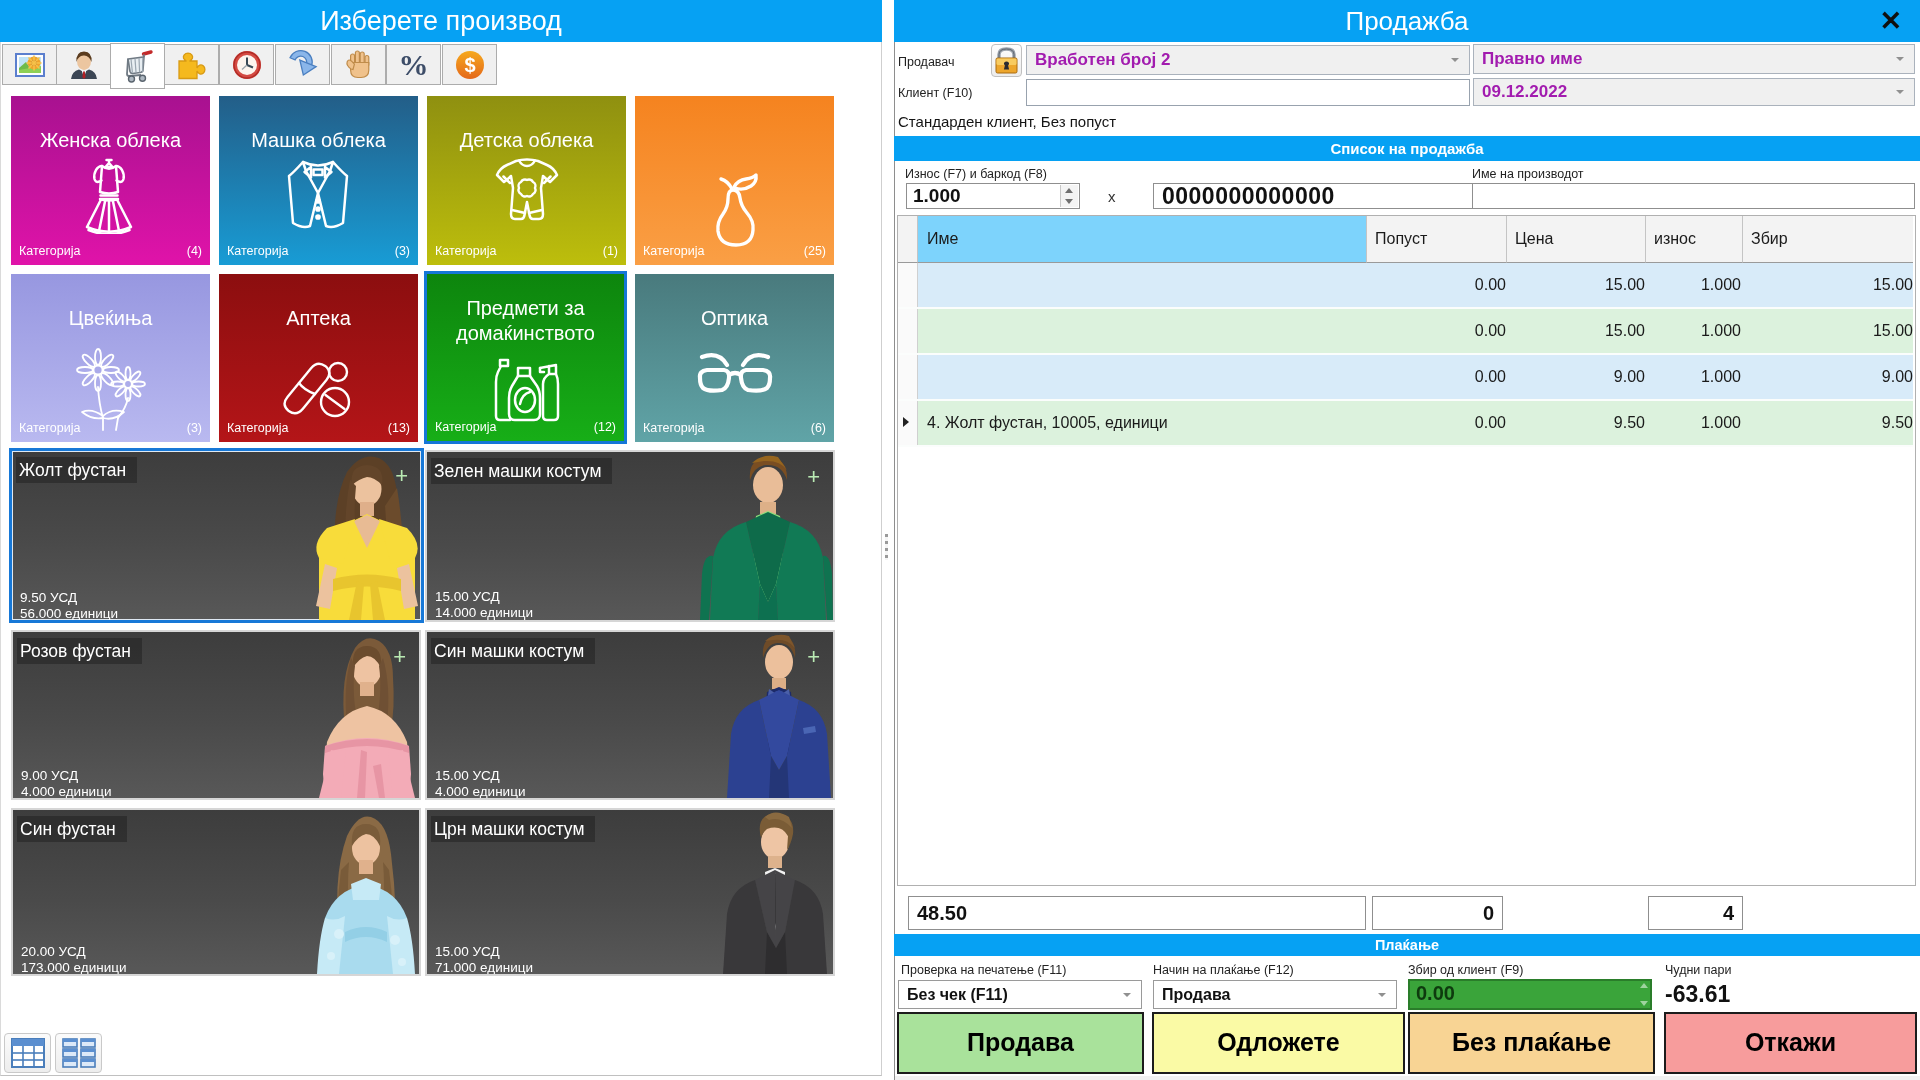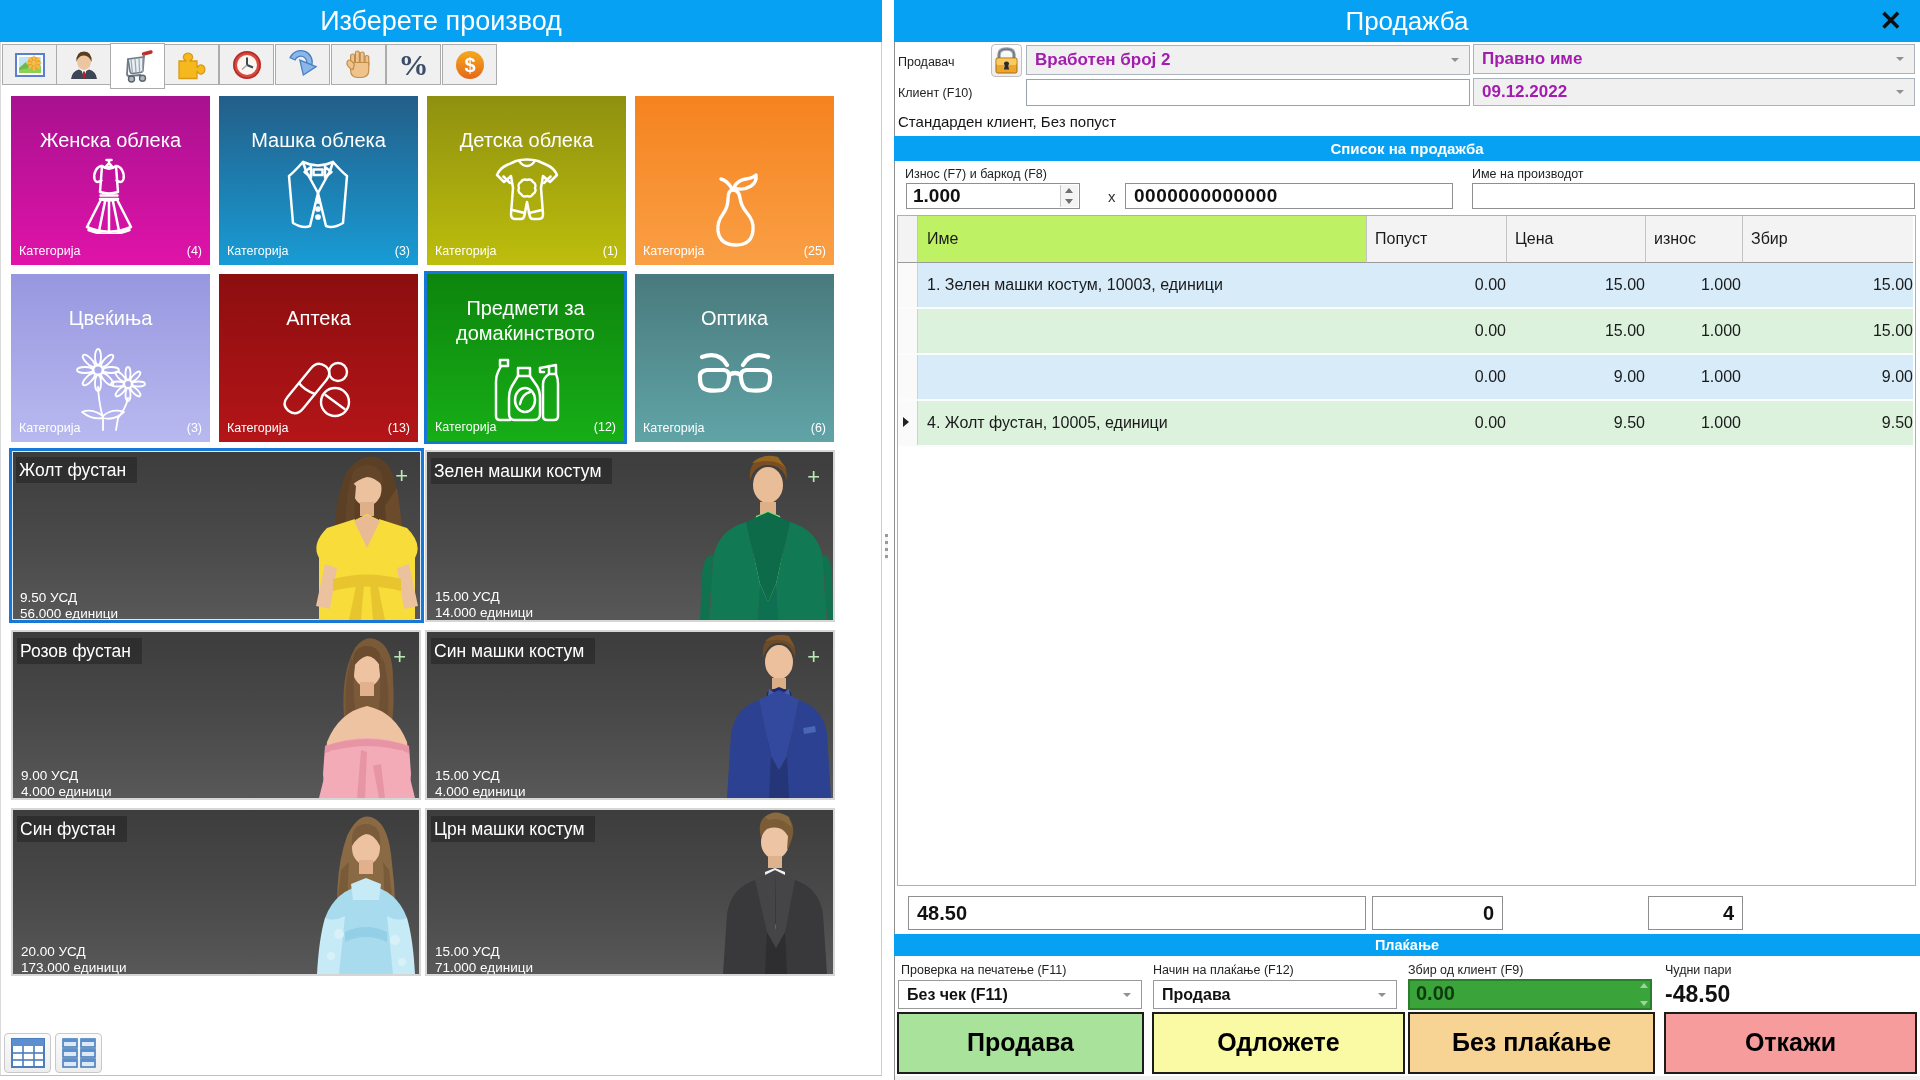--- a/index.html
+++ b/index.html
@@ -465,34 +465,33 @@
   <div class="bluebar" style="top:136px;height:25px;line-height:25px;font-size:15px;">Список на продажба</div>
   <div class="lab" style="left:905px;top:167px;">Износ (F7) и баркод (F8)</div>
   <div class="inp" style="left:906px;top:183px;width:172px;height:24px;font-size:19px;line-height:24px;">
     <span style="margin-left:6px;">1.000</span>
     <span style="position:absolute;right:1px;top:1px;width:17px;height:22px;background:#f4f4f4;border-left:1px solid #c8c8c8;">
       <span style="position:absolute;left:4px;top:3px;width:0;height:0;border-left:4.5px solid transparent;border-right:4.5px solid transparent;border-bottom:5px solid #707070;"></span>
       <span style="position:absolute;left:4px;bottom:3px;width:0;height:0;border-left:4.5px solid transparent;border-right:4.5px solid transparent;border-top:5px solid #707070;"></span>
     </span>
   </div>
   <div class="abs" style="left:1108px;top:188px;font-size:15px;color:#333;">x</div>
-  <div class="inp" style="left:1125px;top:183px;width:326px;height:24px;font-size:19px;line-height:24px;"><span style="margin-left:8px;letter-spacing:0.5px;">0000000000000</span></div>
+  <div class="inp" style="left:1153px;top:183px;width:326px;height:24px;font-size:23px;line-height:24px;"><span style="margin-left:8px;letter-spacing:0.5px;">0000000000000</span></div>
   <div class="lab" style="left:1472px;top:167px;">Име на производот</div>
   <div class="inp" style="left:1472px;top:183px;width:441px;height:24px;"></div>
 
   <div class="abs" id="grid" style="left:897px;top:215px;width:1017px;height:669px;border:1px solid #b0b0b0;background:#fff;font-size:16px;color:#1a1a1a;">
     <div style="position:absolute;left:0;top:0;width:19px;height:46px;background:#f3f3f3;border-right:1px solid #c4c4c4;border-bottom:1px solid #9a9a9a;"></div>
-    <div style="position:absolute;left:20px;top:0;width:448px;height:46px;background:#bef264;border-right:1px solid #c4c4c4;border-bottom:1px solid #9a9a9a;line-height:46px;"><span style="margin-left:9px;">Име</span></div>
+    <div style="position:absolute;left:20px;top:0;width:448px;height:46px;background:#7dd3fc;border-right:1px solid #c4c4c4;border-bottom:1px solid #9a9a9a;line-height:46px;"><span style="margin-left:9px;">Име</span></div>
     <div style="position:absolute;left:469px;top:0;width:139px;height:46px;background:#f3f3f3;border-right:1px solid #c4c4c4;border-bottom:1px solid #9a9a9a;line-height:46px;"><span style="margin-left:8px;">Попуст</span></div>
     <div style="position:absolute;left:609px;top:0;width:138px;height:46px;background:#f3f3f3;border-right:1px solid #c4c4c4;border-bottom:1px solid #9a9a9a;line-height:46px;"><span style="margin-left:8px;">Цена</span></div>
     <div style="position:absolute;left:748px;top:0;width:96px;height:46px;background:#f3f3f3;border-right:1px solid #c4c4c4;border-bottom:1px solid #9a9a9a;line-height:46px;"><span style="margin-left:8px;">износ</span></div>
     <div style="position:absolute;left:845px;top:0;width:170px;height:46px;background:#f3f3f3;border-bottom:1px solid #9a9a9a;line-height:46px;"><span style="margin-left:8px;text-align:center;">Збир</span></div>
     <div class="row" style="top:47px;background:#d8ebf9;">
       <div class="ind"></div>
-        <span class="nm">1. Зелен машки костум, 10003, единици</span>
       <span class="c1">0.00</span>
         <span class="c2">15.00</span>
         <span class="c3">1.000</span>
         <span class="c4">15.00</span>
     </div>
     <div class="row" style="top:93px;background:#dcf2dd;">
       <div class="ind"></div>
       <span class="c1">0.00</span>
         <span class="c2">15.00</span>
         <span class="c3">1.000</span>
@@ -526,19 +525,19 @@
   <div class="lab" style="left:1153px;top:963px;">Начин на плаќање (F12)</div>
   <div class="lab" style="left:1408px;top:963px;">Збир од клиент (F9)</div>
   <div class="lab" style="left:1665px;top:963px;">Чудни пари</div>
   <div class="dd" style="left:898px;top:980px;width:242px;height:27px;line-height:27px;"><span style="margin-left:8px;">Без чек (F11)</span><span class="dar"></span></div>
   <div class="dd" style="left:1153px;top:980px;width:242px;height:27px;line-height:27px;"><span style="margin-left:8px;">Продава</span><span class="dar"></span></div>
   <div class="abs" style="left:1408px;top:979px;width:240px;height:27px;background:#3aa43a;border:2px solid #2a7d2a;">
     <span style="position:absolute;left:6px;top:1px;font-size:20px;font-weight:bold;color:#0e3b0e;">0.00</span>
     <span style="position:absolute;right:2px;top:2px;width:0;height:0;border-left:4px solid transparent;border-right:4px solid transparent;border-bottom:5px solid #9fd49f;"></span>
     <span style="position:absolute;right:2px;bottom:2px;width:0;height:0;border-left:4px solid transparent;border-right:4px solid transparent;border-top:5px solid #9fd49f;"></span>
   </div>
-  <div class="abs" style="left:1665px;top:981px;font-size:23px;font-weight:bold;color:#111;">-48.50</div>
+  <div class="abs" style="left:1665px;top:981px;font-size:23px;font-weight:bold;color:#111;">-63.61</div>
 
   <div class="btn" style="left:897px;width:243px;background:#a9e29b;line-height:56px;">Продава</div>
   <div class="btn" style="left:1152px;width:249px;background:#fafaa5;line-height:56px;">Одложете</div>
   <div class="btn" style="left:1408px;width:243px;background:#f8d494;line-height:56px;">Без плаќање</div>
   <div class="btn" style="left:1664px;width:249px;background:#f79c9c;line-height:56px;">Откажи</div>
 </div>
 
 </body></html>

